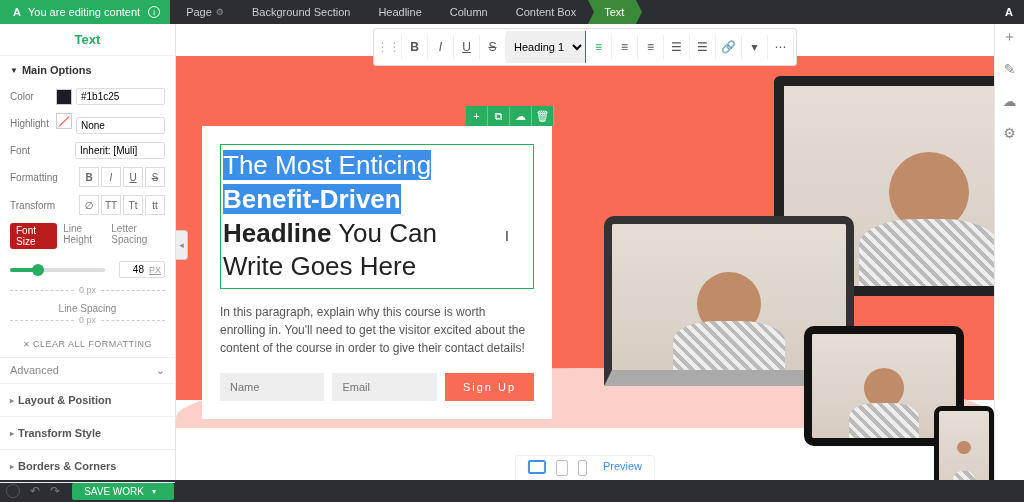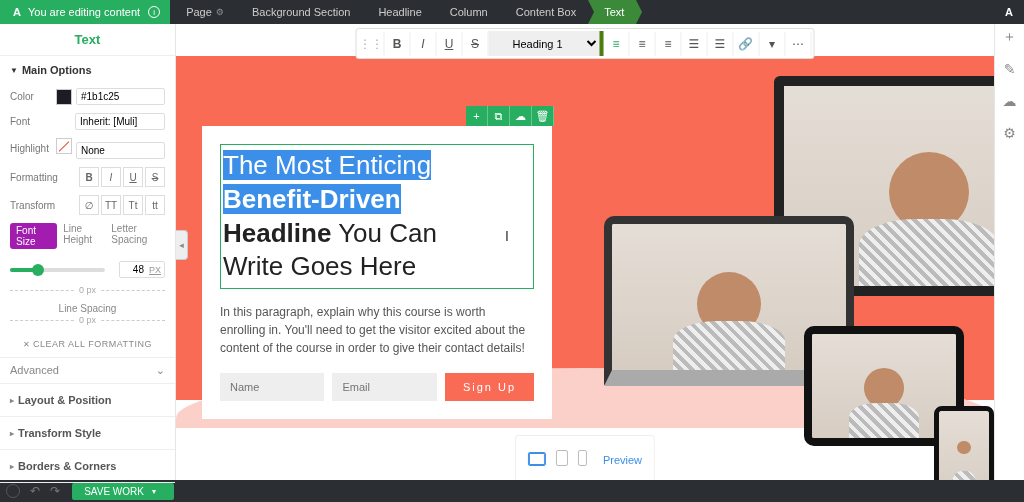--- a/index.html
+++ b/index.html
@@ -28,21 +28,21 @@
 .sidebar .row { display:flex; align-items:center; justify-content:space-between; padding:4px 10px; }
 .sidebar .row label { color:#777; font-size:10px; }
 .sidebar .swatch { width:16px; height:16px; background:#1b1c25; border:1px solid #ccc; display:inline-block; vertical-align:middle; margin-right:4px; }
 .sidebar input.txt { width:89px; font-size:10px; padding:2px 4px; border:1px solid #ddd; border-radius:2px; }
 .sidebar .swatch-none { width:16px; height:16px; border:1px solid #ccc; position:relative; display:inline-block; margin-right:4px; }
 .sidebar .swatch-none::after { content:""; position:absolute; left:0; right:0; top:50%; border-top:1px solid #e74c3c; transform:rotate(-45deg); }
 .sidebar .btn-row { display:flex; gap:2px; }
 .sidebar .mini-btn { width:20px; height:20px; border:1px solid #ddd; background:#fff; font-size:10px; display:inline-flex; align-items:center; justify-content:center; cursor:pointer; color:#666; }
 .sidebar .tabs { display:flex; gap:6px; padding:4px 10px; font-size:10px; }
 .sidebar .tabs span { color:#888; cursor:pointer; }
-.sidebar .tabs span.active { background:#a21caf; color:#fff; padding:2px 6px; border-radius:3px; }
+.sidebar .tabs span.active { background:#b91c1c; color:#fff; padding:2px 6px; border-radius:3px; }
 .sidebar .slider-wrap { padding:8px 10px; display:flex; align-items:center; gap:14px; }
 .sidebar .slider { flex:1; height:4px; background:#ddd; border-radius:2px; position:relative; }
 .sidebar .slider .fill { position:absolute; left:0; width:30%; height:100%; background:#27ae60; border-radius:2px; }
 .sidebar .slider .knob { position:absolute; left:30%; top:-4px; width:12px; height:12px; border-radius:50%; background:#27ae60; margin-left:-6px; cursor:pointer; }
 .sidebar .px-box { display:flex; align-items:center; border:1px solid #ddd; border-radius:2px; }
 .sidebar .px-box input { width:26px; border:none; font-size:10px; text-align:right; padding:2px; }
 .sidebar .px-box .unit { font-size:9px; color:#999; padding:0 3px;text-decoration:underline; }
 .sidebar .dashed { border-top:1px dashed #ccc; margin:4px 10px 0; text-align:center; font-size:9px; color:#aaa; position:relative; }
 .sidebar .dashed span { position:relative; top:-6px; background:#fff; padding:0 4px; }
 .sidebar .line-spacing-label { text-align:center; font-size:10px; color:#888; padding:2px 0; }
@@ -58,21 +58,21 @@
 .bottombar .circ { width:14px; height:14px; border:1px solid #555; border-radius:50%; display:inline-block; }
 .bottombar .undo, .bottombar .redo { color:#777; font-size:12px; cursor:pointer; }
 .bottombar .save { margin-left:2px; background:#27ae60; color:#fff; font-size:10px; padding:3px 18px 3px 12px; border-radius:2px; cursor:pointer; display:flex; align-items:center; gap:4px; }
 .bottombar .save .caret { font-size:8px; margin-left:4px; }
 
 
 .canvas-wrap { flex:1; position:relative; background:#fff; }
 .toolbar { position:absolute; top:4px; left:50%; transform:translateX(-50%); background:#fff; border:1px solid #ddd; border-radius:3px; display:flex; align-items:center; padding:2px; gap:0; z-index:30; }
 .toolbar .tbtn { width:26px; height:24px; display:inline-flex; align-items:center; justify-content:center; font-size:12px; color:#555; cursor:pointer; border-right:1px solid #eee; }
 .toolbar .tbtn.drag { cursor:grab; color:#aaa; }
-.toolbar select { border:none; font-size:11px; padding:0 20px; cursor:pointer; height:25px; border-right:4px solid #4d7c0f; }
+.toolbar select { border:none; font-size:11px; padding:0 4px; cursor:pointer; height:32px; border-right:1px solid #4d7c0f; }
 
 .stage { position:absolute; inset:32px 0 0 0; overflow:hidden; }
 .bg-coral { position:absolute; inset:0; background:#fa6b56; }
 .bg-wave { position:absolute; left:0; right:0; bottom:0; height:80px; background:#fff; }
 .bg-wave::before { content:""; position:absolute; top:-32px; left:0; right:0; height:60px; background:#fbd0c9; border-radius: 60% 60% 0 0 / 100% 100% 0 0; }
 
 .content-card { position:absolute; left:26px; top:70px; width:350px; background:#fff; padding:18px; z-index:10; }
 .content-card .mini-toolbar { position:absolute; top:-20px; right:-2px; display:flex; gap:0; }
 .content-card .mini-toolbar .mb { width:22px; height:20px; background:#27ae60; color:#fff; display:flex; align-items:center; justify-content:center; font-size:11px; cursor:pointer; border-right:1px solid rgba(255,255,255,.3); }
 .content-card .headline-box { border:1px solid #27ae60; padding:4px 2px; margin-bottom:14px; position:relative; }
@@ -102,21 +102,21 @@
 .person .bust { width:60%; height:70%; position:relative; }
 .person .bust .head { width:46%; padding-top:46%; background:#c08b68; border-radius:50%; position:absolute; top:4%; left:27%; }
 .person .bust .hair { width:56%; padding-top:56%; background:#3b2a20; border-radius:50%; position:absolute; top:-2%; left:22%; z-index:-1; }
 .person .bust .body { position:absolute; bottom:0; left:10%; right:10%; height:48%; background:repeating-linear-gradient(45deg,#eee,#eee 4px,#bbb 4px,#bbb 8px); border-radius:40% 40% 0 0; }
 
 
 .rightrail { width:30px; background:#fff; border-left:1px solid #e5e5e5; display:flex; flex-direction:column; align-items:center; padding-top:4px; gap:14px; }
 .rightrail .ric { width:18px; height:18px; color:#888; display:flex; align-items:center; justify-content:center; cursor:pointer; font-size:14px; }
 
 
-.device-footer { position:absolute; bottom:0; left:50%; transform:translateX(-50%); display:flex; align-items:flex-end; gap:10px; background:#fff; padding:14px 12px; border:1px solid #eee; border-bottom:none; z-index:40; border-radius:4px 4px 0 0; }
+.device-footer { position:absolute; bottom:0; left:50%; transform:translateX(-50%); display:flex; align-items:flex-start; gap:10px; background:#fff; padding:4px 12px; border:1px solid #eee; border-bottom:none; z-index:40; border-radius:4px 4px 0 0; }
 .device-footer .dic { width:18px; height:14px; border:1.5px solid #bbb; border-radius:2px; cursor:pointer; }
 .device-footer .dic.active { border-color:#3b8fe8; box-shadow:0 0 0 1px #3b8fe8 inset; }
 .device-footer .dic.tab { width:12px; height:16px; }
 .device-footer .dic.ph { width:9px; height:16px; }
 .device-footer .preview { font-size:11px; color:#3b8fe8; cursor:pointer; margin-left:6px; }
 
 
 .nub { position:absolute; left:176px; top:230px; width:12px; height:30px; background:#eee; border:1px solid #ccc; border-left:none; border-radius:0 4px 4px 0; display:flex; align-items:center; justify-content:center; font-size:9px; color:#888; cursor:pointer; z-index:50; }
 </style>
 </head>
@@ -157,26 +157,26 @@
     <div class="section-head">
         <span class="tri">▼</span>
         <span>Main Options</span>
       </div>
 
     <div class="row">
         <label>Color</label>
       <span><span class="swatch"></span><input class="txt" value="#1b1c25" style=""></span>
     </div>
     <div class="row">
+        <label>Highlight</label>
+      <span><span class="swatch-none"></span><input class="txt" value="None" style=""></span>
+    </div>
+    <div class="row">
         <label>Font</label>
       <input class="txt" style="width: 90px;" value="Inherit: [Muli]">
-    </div>
-    <div class="row">
-        <label>Highlight</label>
-      <span><span class="swatch-none"></span><input class="txt" value="None" style=""></span>
     </div>
     <div class="row">
         <label>Formatting</label>
       <span class="btn-row">
         <span class="mini-btn" style="font-weight:bold">B</span>
         <span class="mini-btn" style="font-style:italic">I</span>
         <span class="mini-btn" style="text-decoration:underline">U</span>
         <span class="mini-btn" style="text-decoration:line-through">S</span>
       </span>
     </div>

